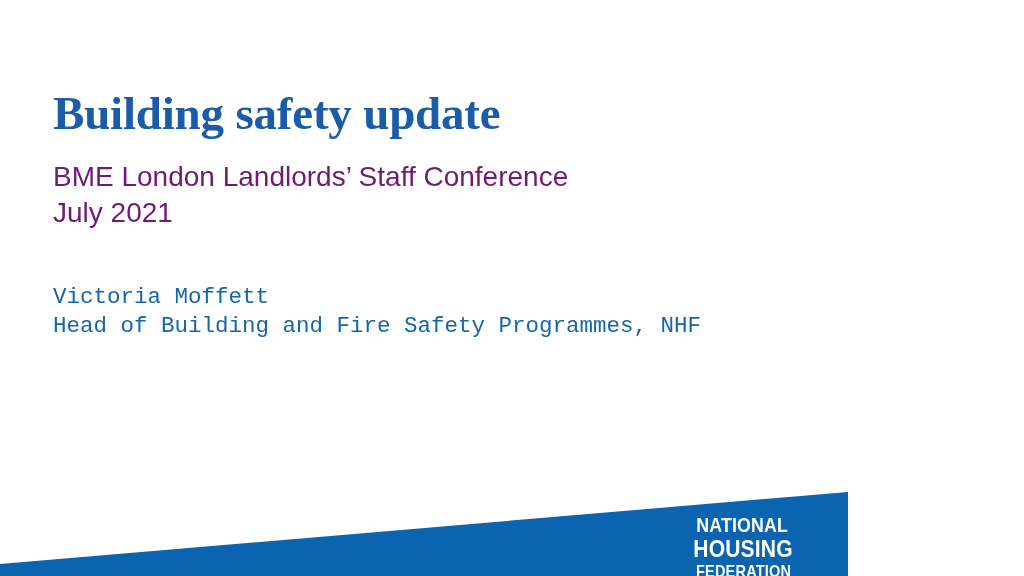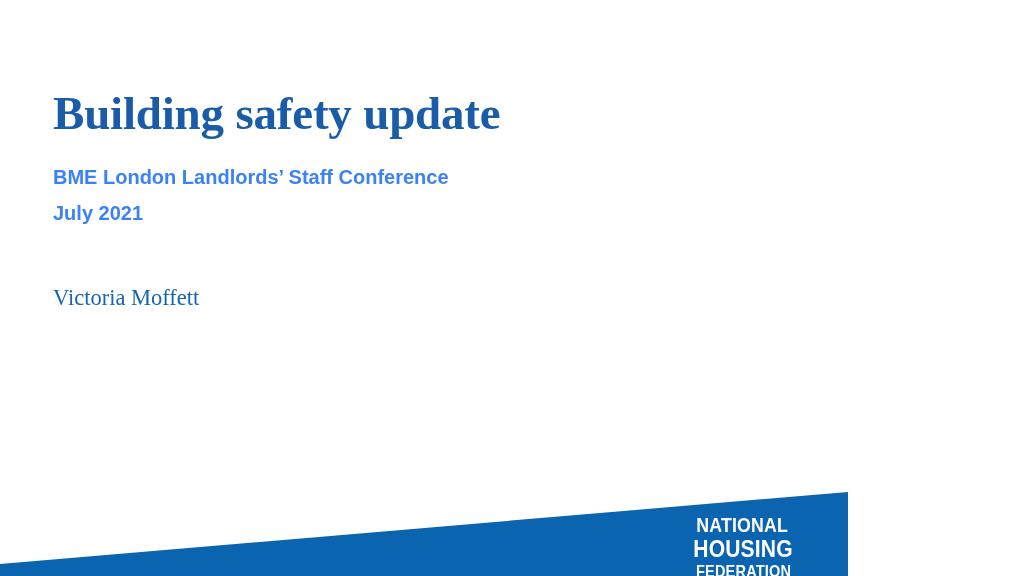--- a/index.html
+++ b/index.html
@@ -55,32 +55,32 @@
     color: #1A5CA8;
     margin: 0;
     white-space: nowrap;
   }
 
   .subtitle-block {
     margin-top: 20px;
   }
   .subtitle-line {
     font-family: "Liberation Sans", sans-serif;
-    font-weight: bold;
-    font-size: 20px;
+    font-weight: normal;
+    font-size: 28px;
     line-height: 36px;
-    color: #3b82f6;
+    color: #701a75;
     white-space: nowrap;
   }
 
   .presenter-block {
     margin-top: 52px;
   }
   .presenter-line {
-    font-family: Liberation Serif, serif;
+    font-family: Liberation Mono, monospace;
     font-weight: normal;
     font-size: 22.5px;
     line-height: 29px;
     color: #1565AD;
     white-space: nowrap;
   }
 
   
   .logo {
     position: absolute;
@@ -137,20 +137,21 @@
 
     <h1 class="slide-title">Building safety update</h1>
 
     <div class="subtitle-block">
       <div class="subtitle-line">BME London Landlords’ Staff Conference</div>
       <div class="subtitle-line">July 2021</div>
     </div>
 
     <div class="presenter-block">
       <div class="presenter-line">Victoria Moffett</div>
+      <div class="presenter-line">Head of Building and Fire Safety Programmes, NHF</div>
     </div>
 
   </div>
 
   <div class="logo">
     <span class="logo-line logo-national">NATIONAL</span>
     <span class="logo-line logo-housing">HOUSING</span>
     <span class="logo-line logo-federation">FEDERATION</span>
   </div>
 

